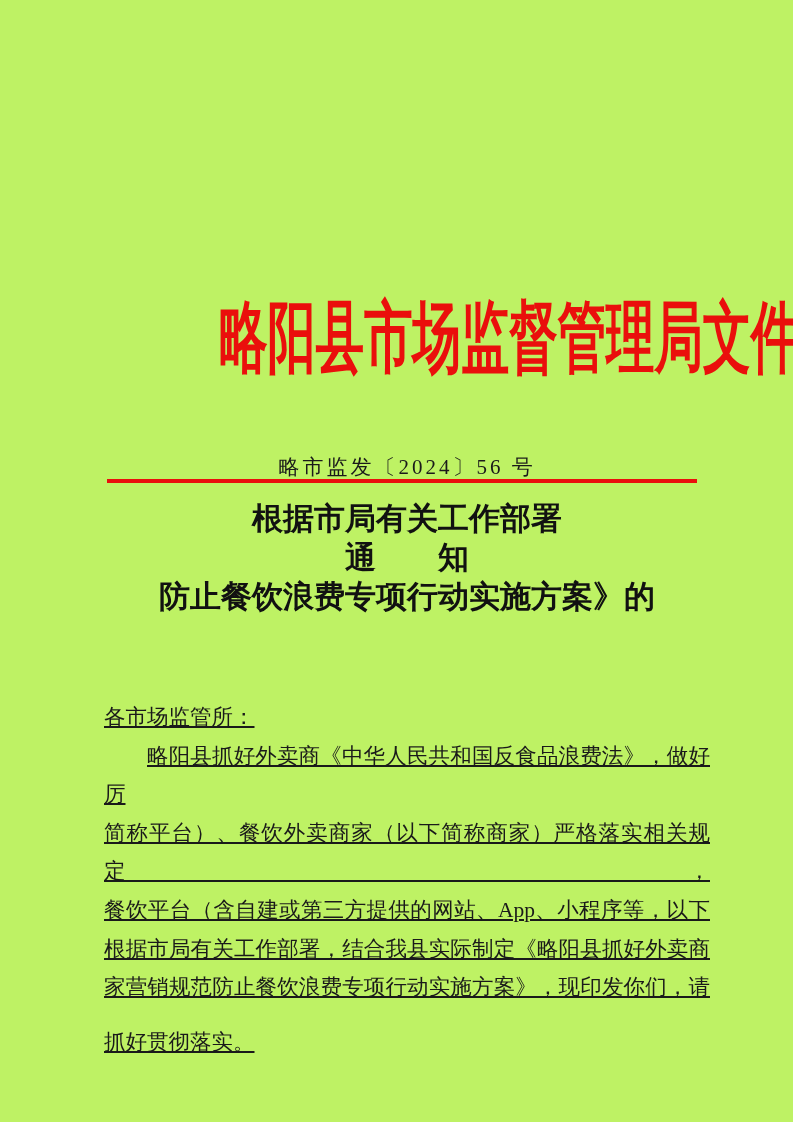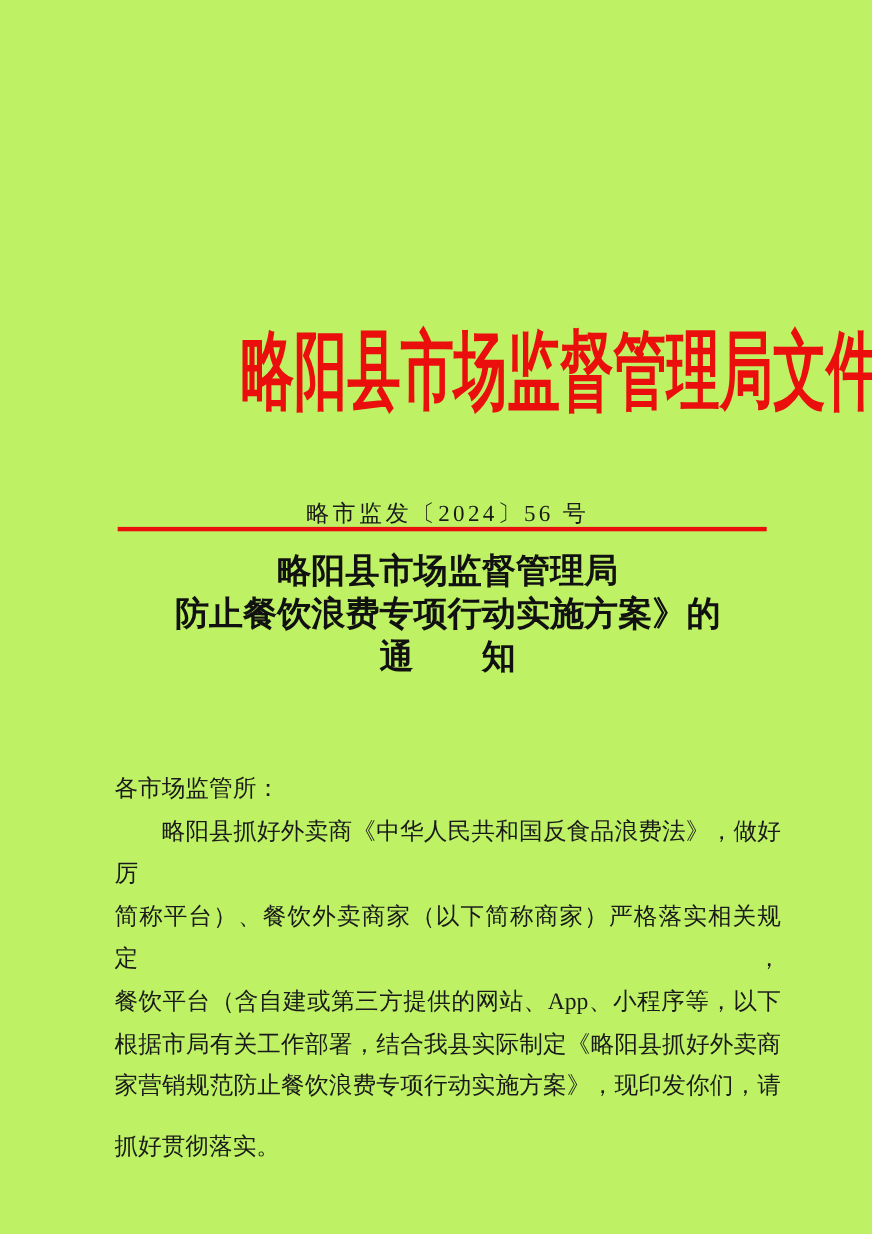--- a/index.html
+++ b/index.html
@@ -69,20 +69,21 @@
     white-space: nowrap;
   }
   .body-block {
     position: absolute;
     top: 698px;
     left: 0;
     width: 606px;
     font-size: 21.5px;
     line-height: 38.6px;
     color: var(--ink);
+    text-decoration: underline;
   }
   .body-block .salutation { text-align: left; }
   .body-block .line {
     text-align: justify;
     text-align-last: justify;
   }
   .body-block .line.indent { text-indent: 2em; }
   .body-block .line.last { text-align-last: left; margin-top: 16px; }
 </style>
 </head>
@@ -91,23 +92,23 @@
 <div class="page">
   <div class="content">
 
     <h1 class="masthead">略阳县市场监督管理局文件</h1>
 
     <div class="doc-number">略市监发〔2024〕56 号</div>
 
     <div class="red-line"></div>
 
     <div class="doc-title">
-      <div>略阳县市场监督管理局</div>
+      <div>根据市局有关工作部署</div>
+      <div>通　　知</div>
       <div>防止餐饮浪费专项行动实施方案》的</div>
-      <div>通　　知</div>
     </div>
 
     <div class="body-block">
       <div class="salutation">各市场监管所：</div>
       <div class="line indent">略阳县抓好外卖商《中华人民共和国反食品浪费法》，做好厉</div>
       <div class="line">简称平台）、餐饮外卖商家（以下简称商家）严格落实相关规定，</div>
       <div class="line">餐饮平台（含自建或第三方提供的网站、App、小程序等，以下</div>
       <div class="line">根据市局有关工作部署，结合我县实际制定《略阳县抓好外卖商</div>
       <div class="line">家营销规范防止餐饮浪费专项行动实施方案》，现印发你们，请</div>
       <div class="line last">抓好贯彻落实。</div>

